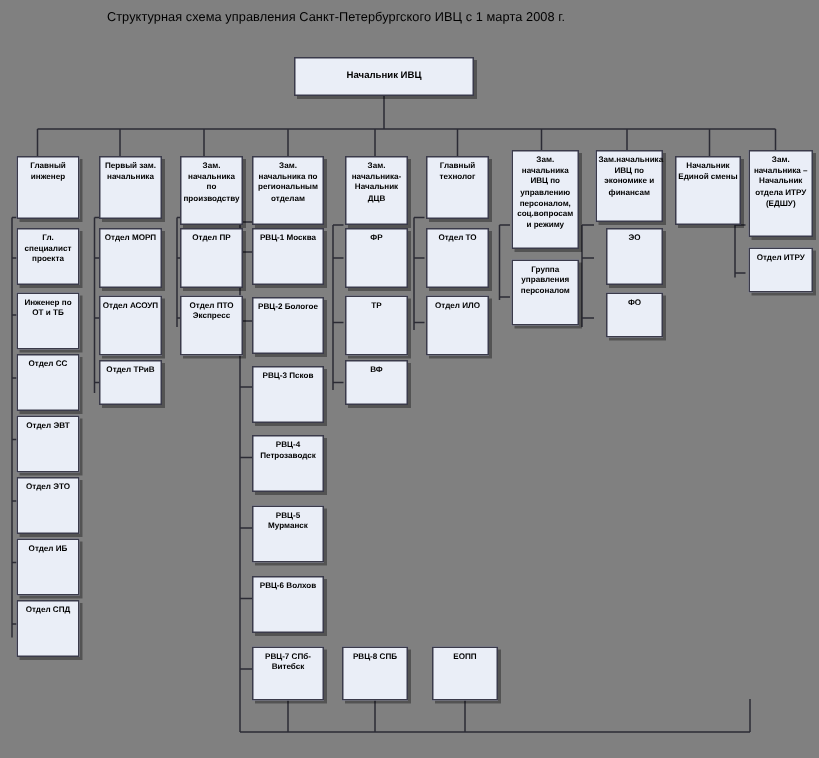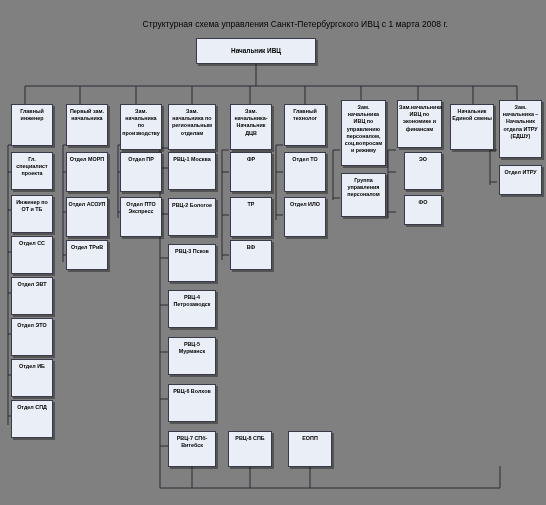--- a/index.html
+++ b/index.html
@@ -7,25 +7,24 @@
     width:546px;height:505px;
     background:#808080;
     font-family:"Liberation Sans","DejaVu Sans",sans-serif;
     overflow:hidden;
     position:relative;
   }
   #canvas{position:absolute;left:0;top:0;width:546px;height:505px;}
   .title{
     position:absolute;
     left:0;top:6px;width:448px;
-    text-align:right;
+    text-align:center;
     font-size:8.5px;
     color:#000;
     letter-spacing:0.05px;
-    margin-top:13px;
   }
   .node{
     position:absolute;
     background:#eaeef7;
     border:1px solid #3a3a4a;
     box-shadow:2px 2px 0 rgba(0,0,0,0.35);
     box-sizing:border-box;
     display:flex;
     align-items:flex-start;
     justify-content:center;

